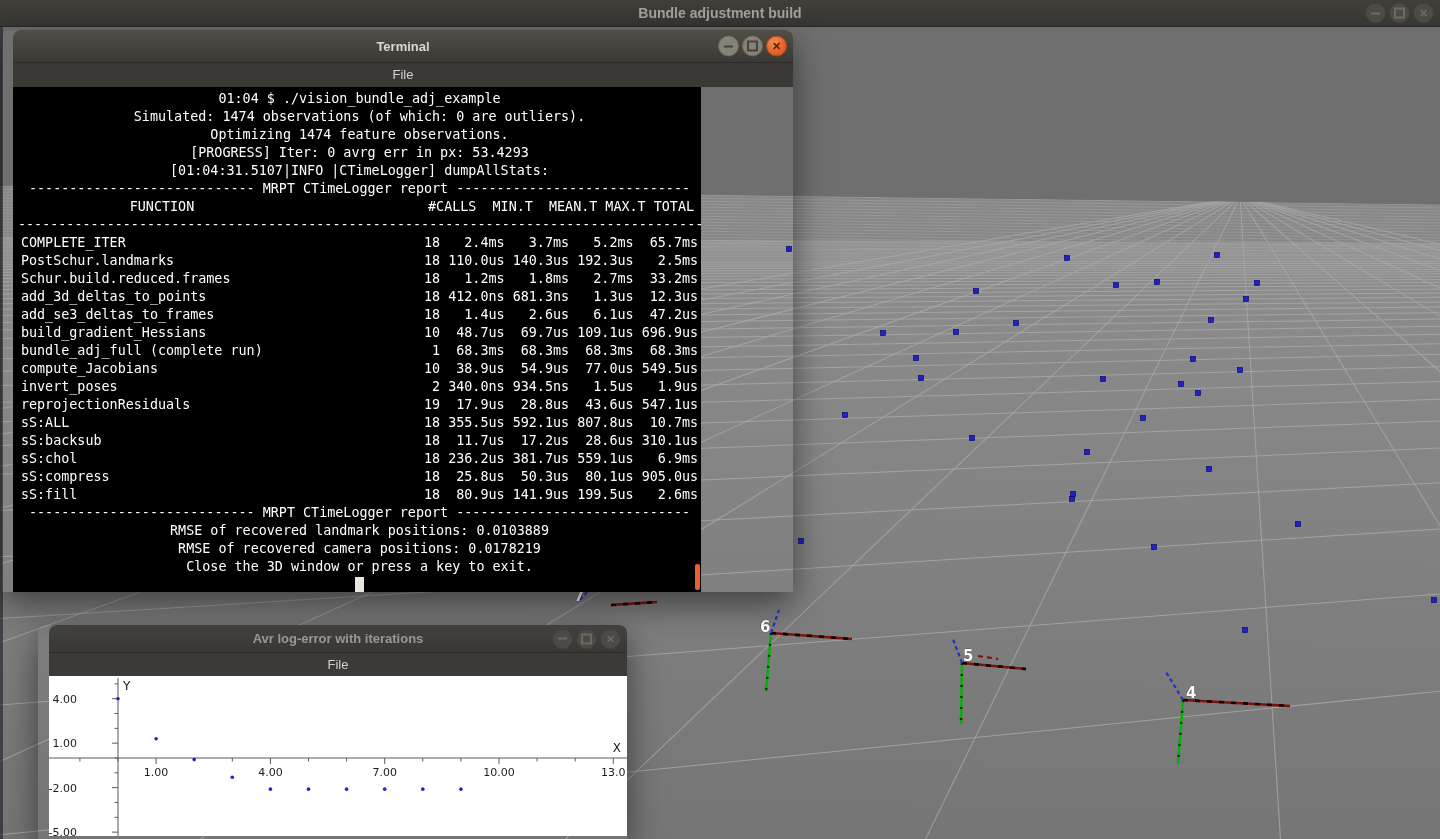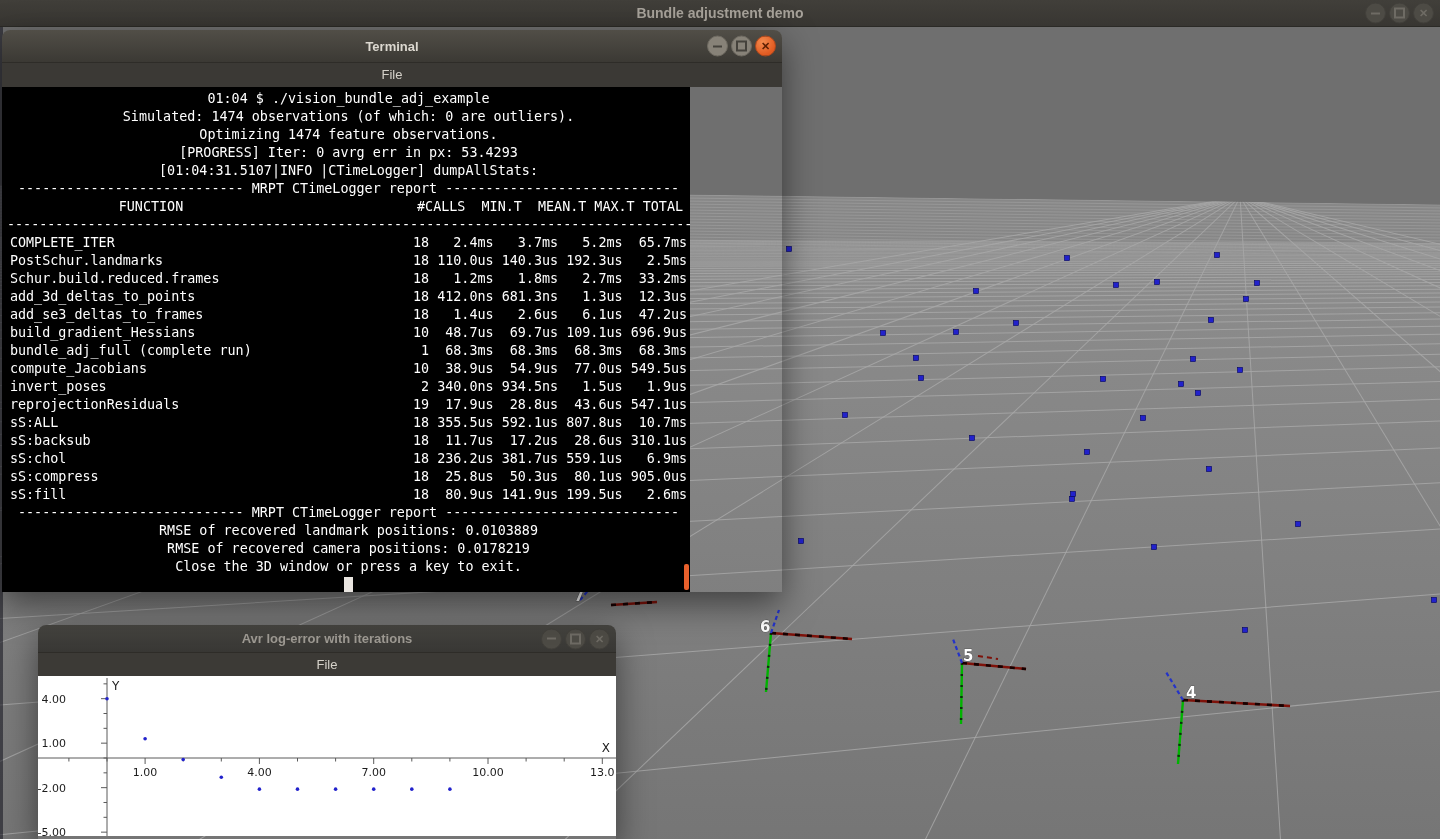--- a/index.html
+++ b/index.html
@@ -18,21 +18,21 @@
   .glyph-min{width:9px;height:2px;background:#6e6b64;}
   .wbtn.gray .glyph-min{background:#45423c;}
   .glyph-max{width:7px;height:7px;border:2px solid #6e6b64;}
   .wbtn.gray .glyph-max{border-color:#45423c;}
   .glyph-close{font-size:11px;line-height:1;color:#6e6b64;font-weight:bold;}
   .wbtn.orange .glyph-close{color:#5e2004;}
   
   #scene-svg{position:absolute;left:0;top:0;z-index:1;}
   #left-edge{position:absolute;left:0;top:26px;width:3px;height:813px;background:rgba(18,18,30,.55);z-index:2;}
   
-  .window{position:absolute;border-radius:8px 8px 0 0;box-shadow:0 12px 34px rgba(0,0,0,.5);}
+  .window{position:absolute;border-radius:8px 8px 0 0;box-shadow:0 12px 34px rgba(0,0,0,.5);padding-left:11px;}
   .titlebar{position:relative;height:32px;border-radius:8px 8px 0 0;
     background:linear-gradient(#514e47,#3b3934);border-bottom:1px solid #2e2c28;
     display:flex;align-items:center;justify-content:center;}
   .titlebar .title{font-weight:bold;font-size:13px;color:#dcd8d0;}
   .titlebar.inactive{background:linear-gradient(#454440,#383734);}
   .titlebar.inactive .title{color:#9d9992;}
   .menubar{display:flex;align-items:center;background:#3b3935;color:#d5d1c9;font-size:13px;flex-direction:column;}
   .menubar .menu-item{padding:4px 9px;cursor:default;}
   
   #terminal{left:2px;top:30px;width:780px;z-index:20;}
@@ -193,21 +193,21 @@
         <line x1="1183" y1="700" x2="1178" y2="764" stroke="#0b2d0b" stroke-width="2.4" stroke-dasharray="2 9"></line>
         <line x1="1183" y1="700" x2="1290" y2="706" stroke="#7e120a" stroke-width="2.6"></line>
         <line x1="1183" y1="700" x2="1290" y2="706" stroke="#170100" stroke-width="2.6" stroke-dasharray="5 7"></line>
         <line x1="1183" y1="700" x2="1166" y2="672" stroke="#2433c9" stroke-width="2.2" stroke-dasharray="4 3"></line>
         <text x="1186" y="698" fill="#ffffff" stroke="#3c3c3c" stroke-width="0.7" font-family="DejaVu Sans, sans-serif" font-size="15px" font-weight="bold" paint-order="stroke">4</text>
       </g>
     </svg>
   <div id="left-edge"></div>
 
   <div id="main-titlebar">
-    <span class="title">Bundle adjustment demo</span>
+    <span class="title">Bundle adjustment build</span>
     <span class="winbtns">
       <span class="wbtn inactive">
           <span class="glyph-min"></span>
         </span>
       <span class="wbtn inactive">
           <span class="glyph-max"></span>
         </span>
       <span class="wbtn inactive">
           <span class="glyph-close">✕</span>
         </span>

